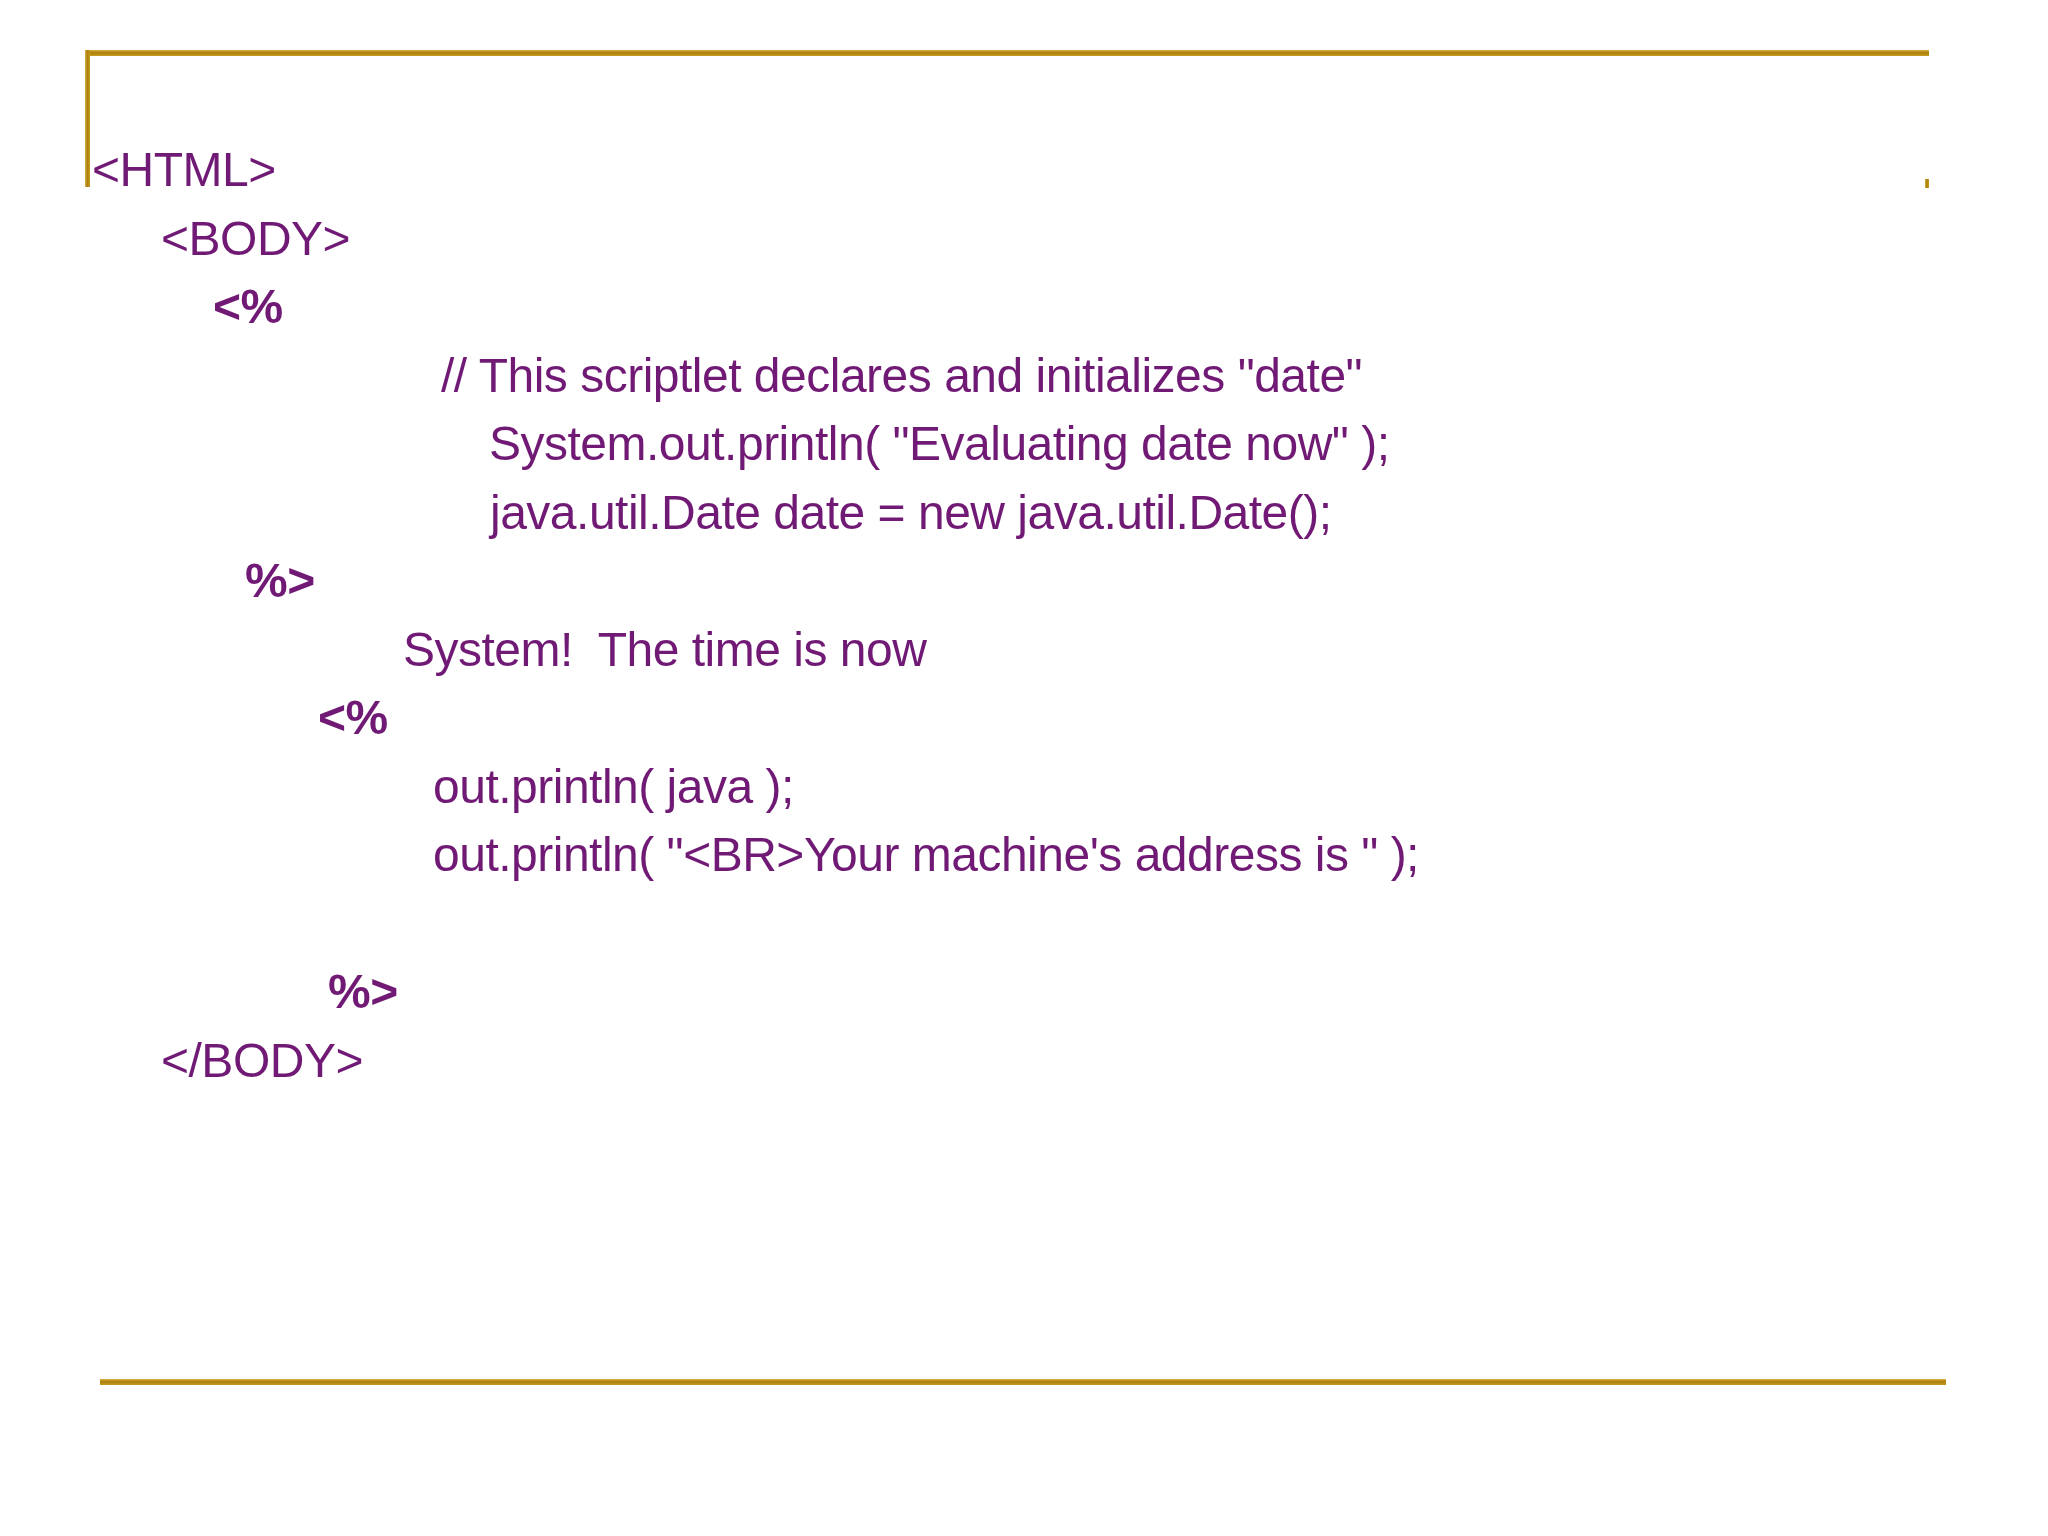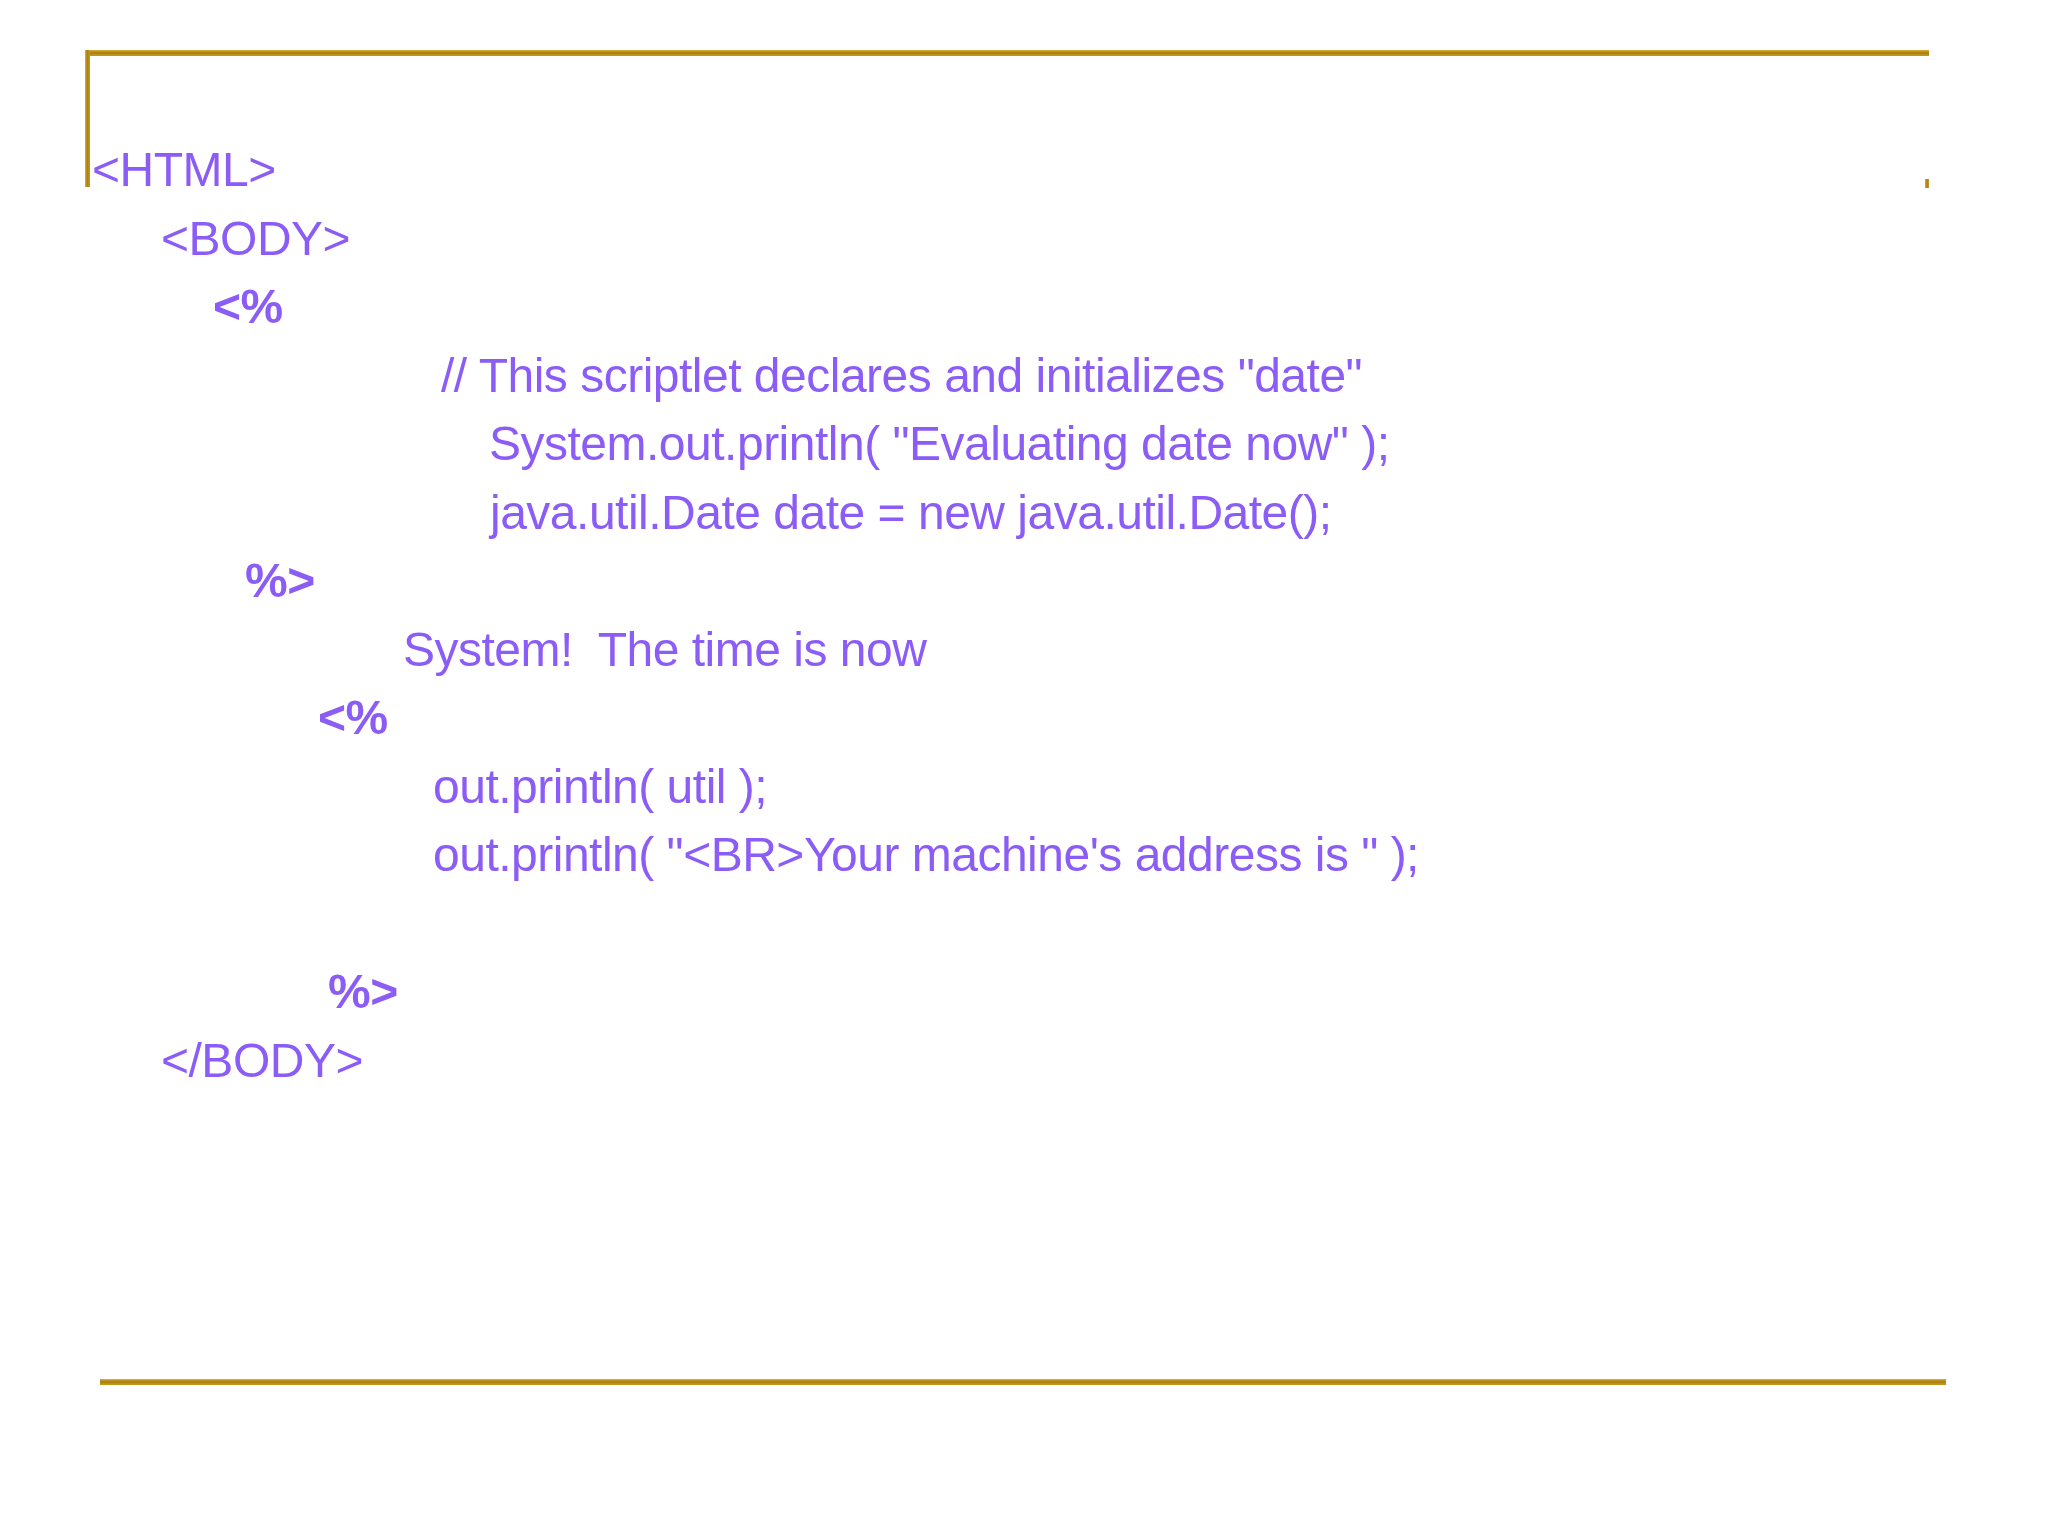--- a/index.html
+++ b/index.html
@@ -45,21 +45,21 @@
     height: 1536px;
     color: #000000;
   }
   .code-line {
     position: absolute;
     white-space: pre;
     font-size: 48px;
     line-height: 69px;
     height: 69px;
     letter-spacing: -0.5px;
-    color: #8b5cf6;
+    color: #701a75;
   }
   .code-line.bold {
     font-weight: 700;
   }
 </style>
 </head>
 <body>
 
 <div class="slide">
 
@@ -70,21 +70,21 @@
   <div id="code-layer">
       <div class="code-line" style="left: 92px; top: 135px;">&lt;HTML&gt;</div>
       <div class="code-line" style="left: 161px; top: 204px;">&lt;BODY&gt;</div>
       <div class="code-line bold" style="left: 213px; top: 272px;">&lt;%</div>
       <div class="code-line" style="left: 441px; top: 341px;">// This scriptlet declares and initializes "date"</div>
       <div class="code-line" style="left: 489px; top: 409px;">System.out.println( "Evaluating date now" );</div>
       <div class="code-line" style="left: 490px; top: 478px;">java.util.Date date = new java.util.Date();</div>
       <div class="code-line bold" style="left: 245px; top: 546px;">%&gt;</div>
       <div class="code-line" style="left: 403px; top: 615px;">System!  The time is now</div>
       <div class="code-line bold" style="left: 318px; top: 683px;">&lt;%</div>
-      <div class="code-line" style="left: 433px; top: 752px;">out.println( util );</div>
+      <div class="code-line" style="left: 433px; top: 752px;">out.println( java );</div>
       <div class="code-line" style="left: 433px; top: 820px;">out.println( "&lt;BR&gt;Your machine's address is " );</div>
       <div class="code-line bold" style="left: 328px; top: 957px;">%&gt;</div>
       <div class="code-line" style="left: 161px; top: 1026px;">&lt;/BODY&gt;</div>
     </div>
 
   <div class="gold-h" id="footer-divider"></div>
 
 </div>
 
 </body></html>

